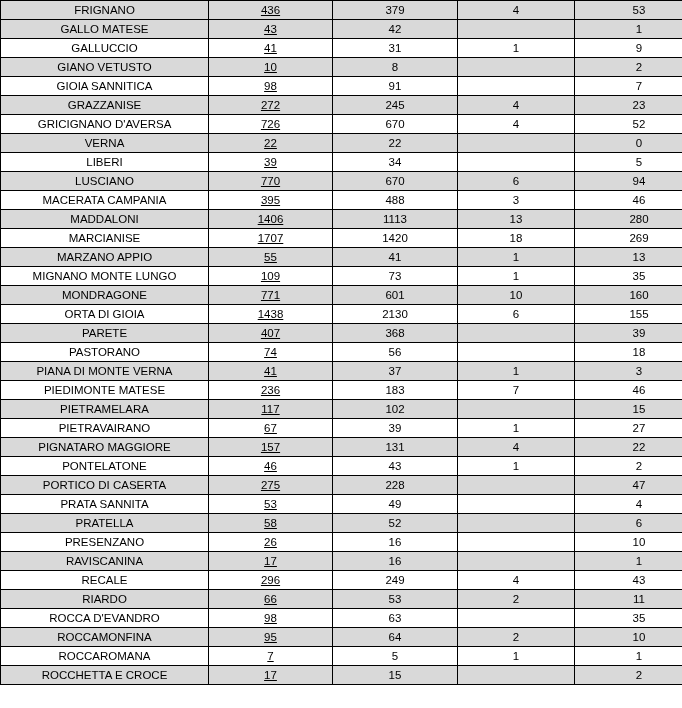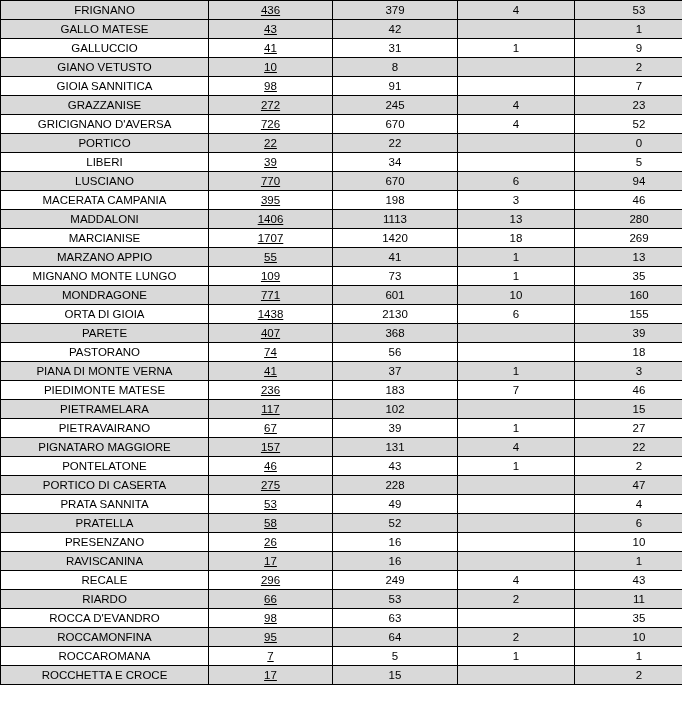--- a/index.html
+++ b/index.html
@@ -92,21 +92,21 @@
           <td class="c-v4">23</td>
         </tr>
         <tr class="plain">
           <td class="c-name">GRICIGNANO D'AVERSA</td>
           <td class="c-v1">726</td>
           <td class="c-v2">670</td>
           <td class="c-v3">4</td>
           <td class="c-v4">52</td>
         </tr>
         <tr class="shaded">
-          <td class="c-name">PORTICO</td>
+          <td class="c-name">VERNA</td>
           <td class="c-v1">22</td>
           <td class="c-v2">22</td>
           <td class="c-v3"></td>
           <td class="c-v4">0</td>
         </tr>
         <tr class="plain">
           <td class="c-name">LIBERI</td>
           <td class="c-v1">39</td>
           <td class="c-v2">34</td>
           <td class="c-v3"></td>
@@ -115,21 +115,21 @@
         <tr class="shaded">
           <td class="c-name">LUSCIANO</td>
           <td class="c-v1">770</td>
           <td class="c-v2">670</td>
           <td class="c-v3">6</td>
           <td class="c-v4">94</td>
         </tr>
         <tr class="plain">
           <td class="c-name">MACERATA CAMPANIA</td>
           <td class="c-v1">395</td>
-          <td class="c-v2">198</td>
+          <td class="c-v2">488</td>
           <td class="c-v3">3</td>
           <td class="c-v4">46</td>
         </tr>
         <tr class="shaded">
           <td class="c-name">MADDALONI</td>
           <td class="c-v1">1406</td>
           <td class="c-v2">1113</td>
           <td class="c-v3">13</td>
           <td class="c-v4">280</td>
         </tr>

